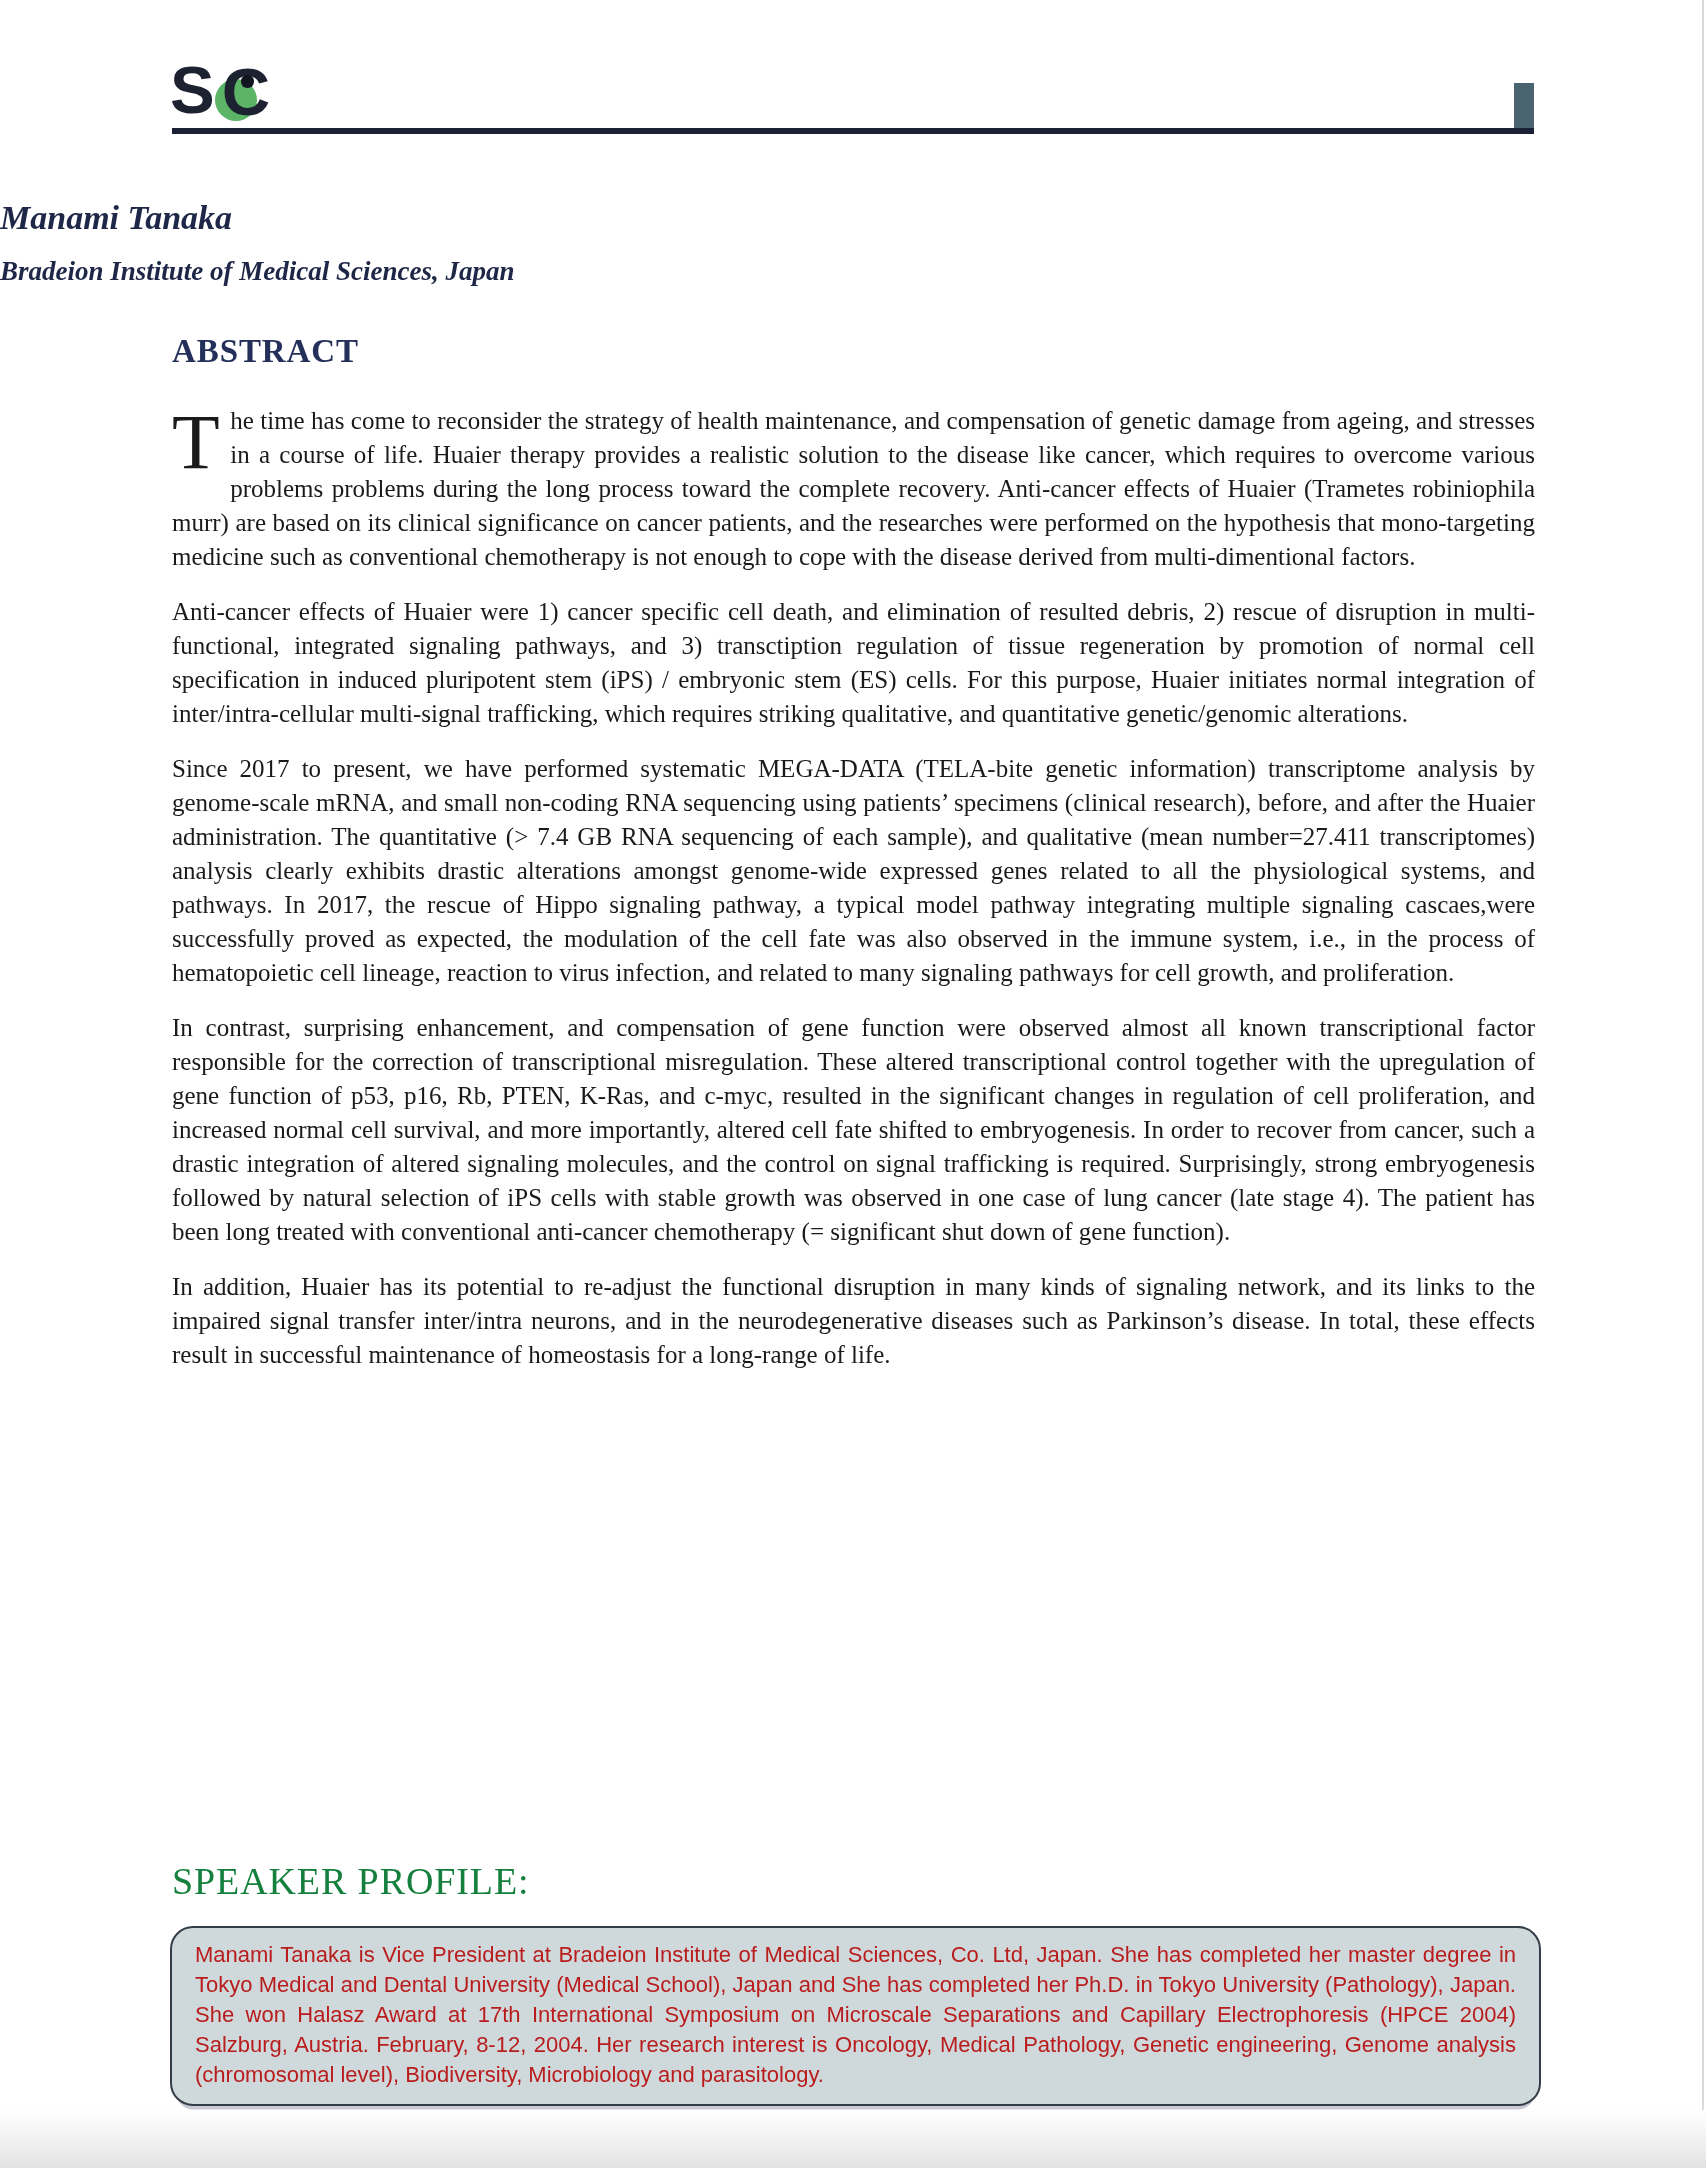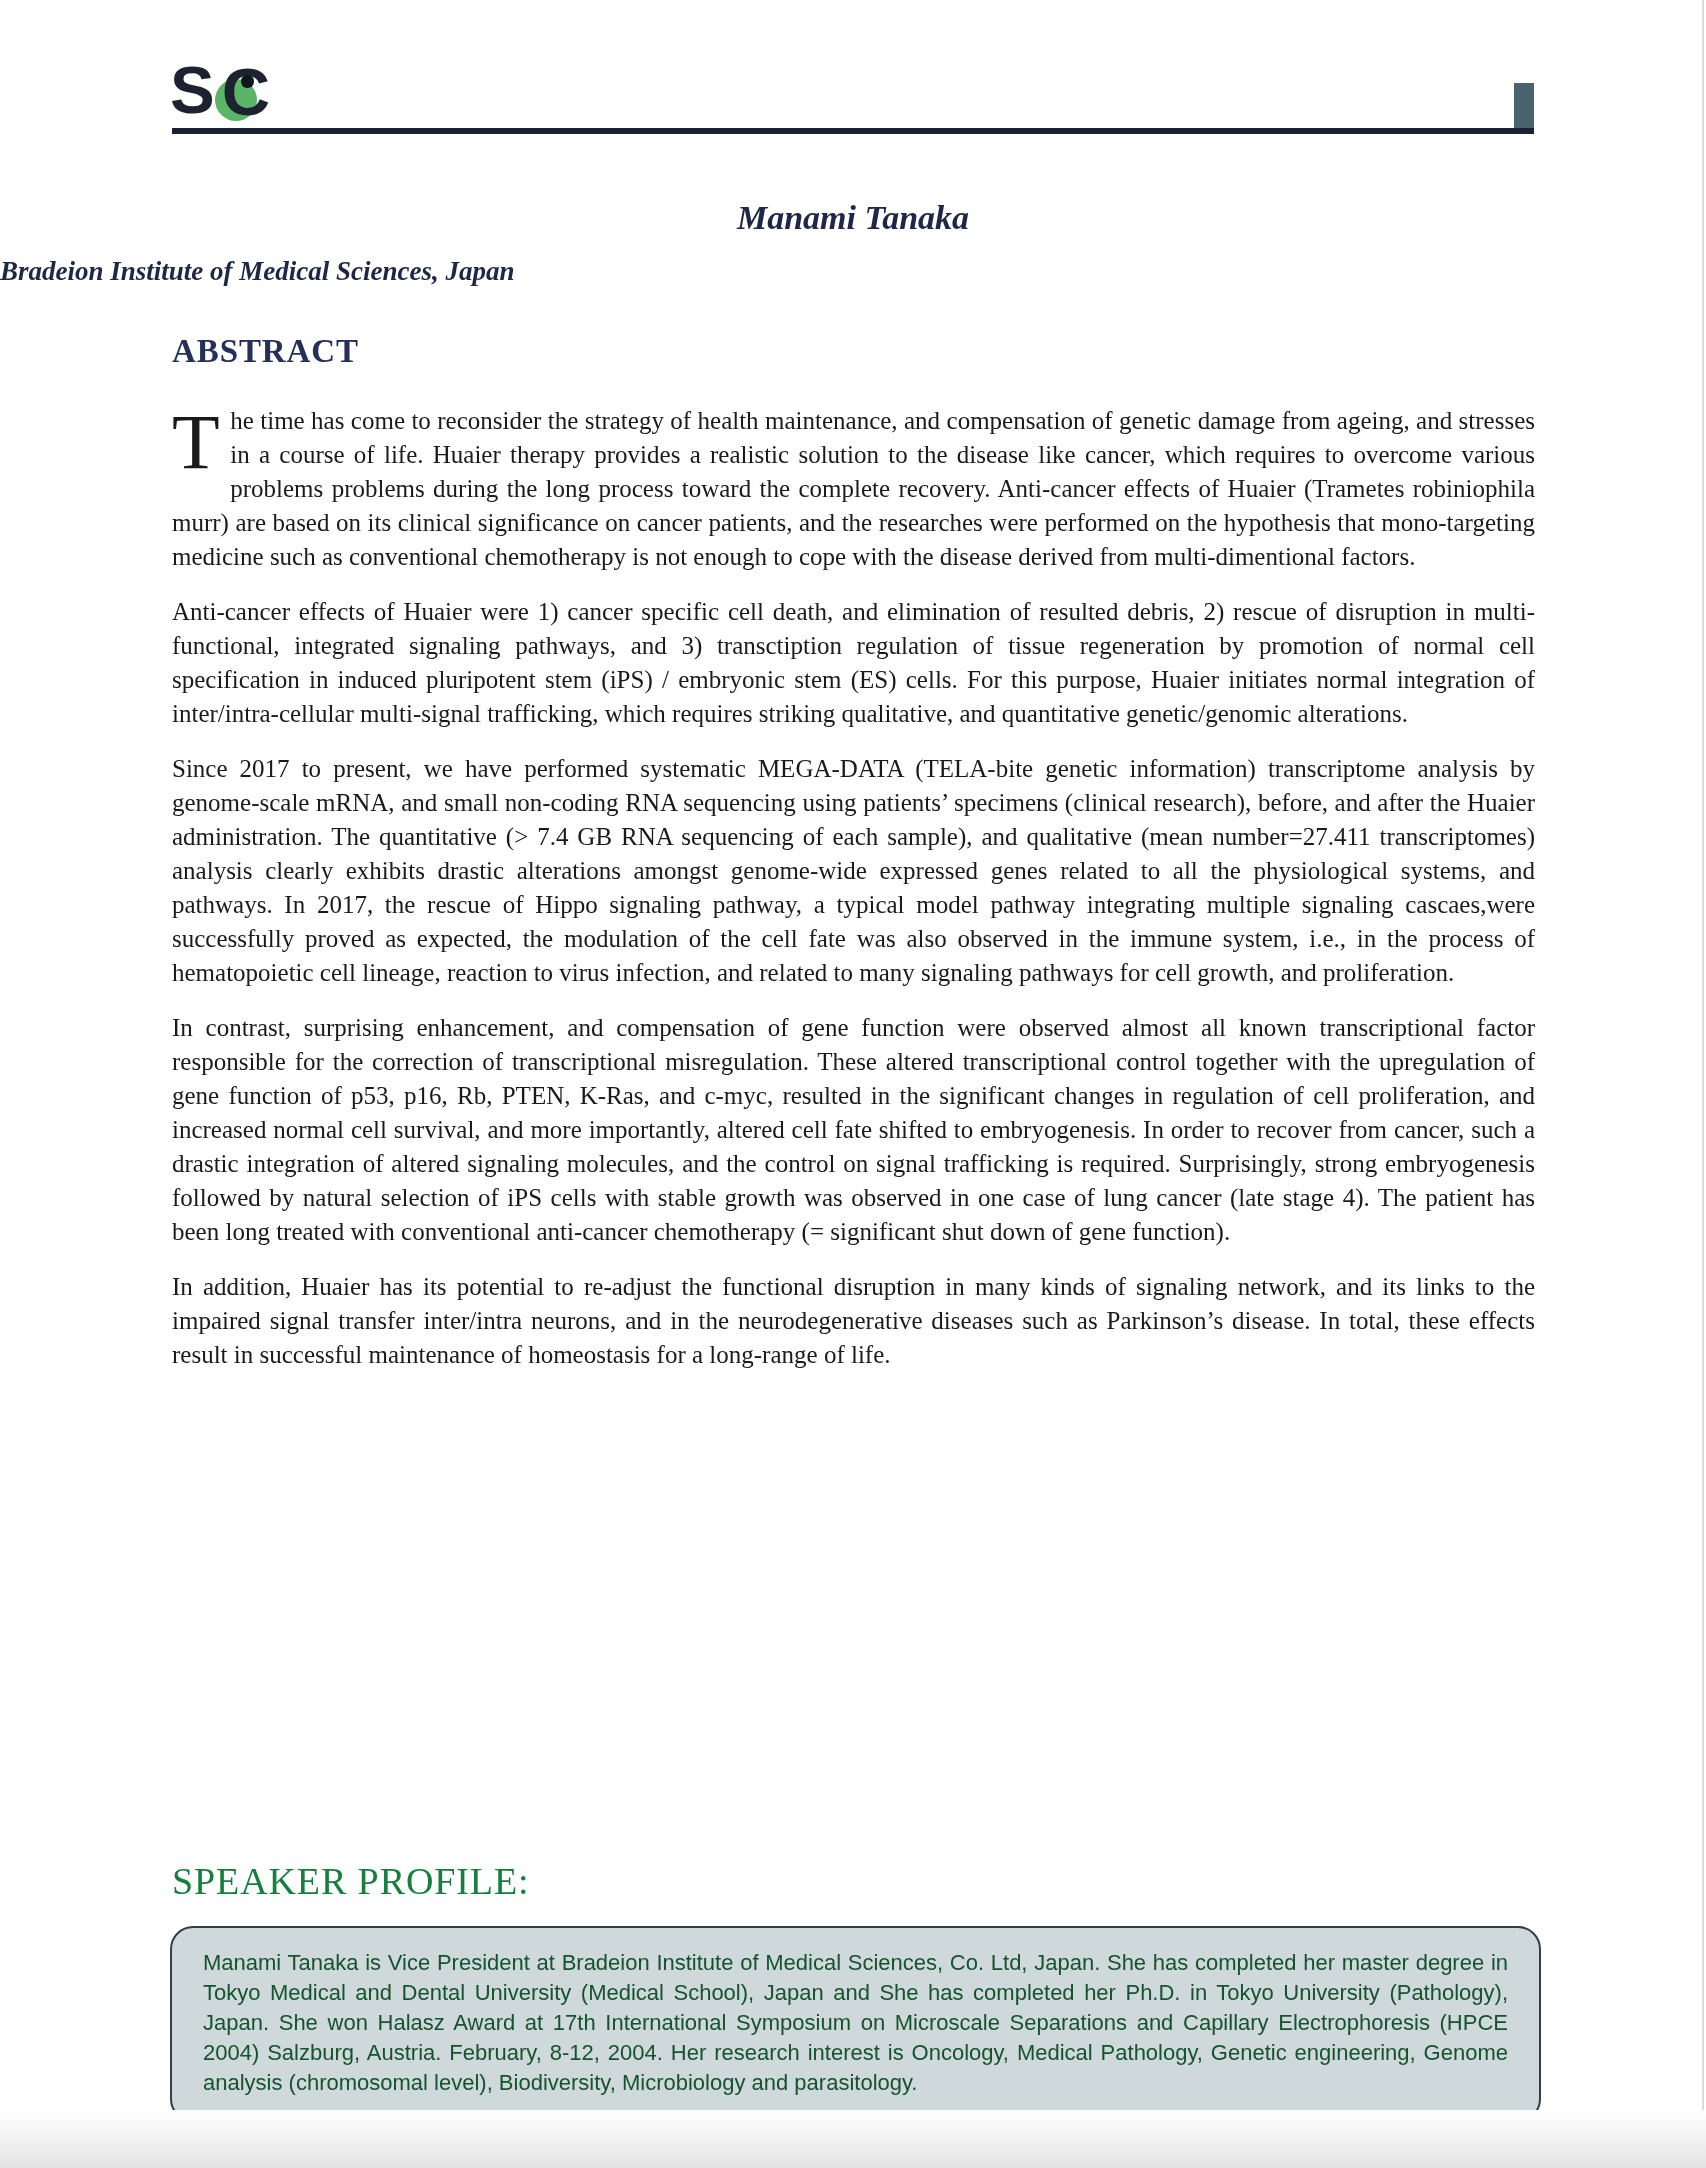--- a/index.html
+++ b/index.html
@@ -24,39 +24,39 @@
   .logo-c{position:absolute;left:7px;top:1.8px;font-family:"Liberation Sans",sans-serif;font-weight:900;
     font-size:67px;line-height:67px;color:#1d2230;}
   .logo-person-head{position:absolute;left:26.5px;top:19.4px;width:12.4px;height:12.4px;border-radius:50%;
     background:#10141f;}
   .accent-bar{position:absolute;left:1514px;bottom:2.6px;width:20px;height:48px;background:#49636f;}
   .header-rule{position:absolute;left:172px;bottom:0;width:1362px;height:6.2px;background:#1b2134;}
 
   
   .paper-title{margin:39px auto 0;width:1447px;text-align:center;
     font-size:47px;line-height:68px;font-weight:bold;color:#1e2747;}
-  .author-name{margin-top:65px;text-align:center;font-size:34px;font-weight:bold;font-style:italic;color:#1e2747;}
+  .author-name{margin-top:65px;font-size:34px;font-weight:bold;font-style:italic;color:#1e2747;}
   .author-affiliation{margin-top:19.4px;text-align:left;font-size:27px;font-weight:bold;font-style:italic;color:#1e2747;}
 
   
   .abstract-heading{margin:41px 8px 0 172px;font-size:33px;line-height:46px;font-weight:700;
     color:#24305a;letter-spacing:0.9px;}
   .content{margin-left:172px;margin-right:171px;}
   .content p{margin:21px 0 0;font-size:25px;line-height:34px;text-align:justify;color:#1a1a1a;}
   .content p.first{margin-top:30px;}
   .dropcap{float:left;font-size:78px;line-height:64px;padding:5.3px 10.6px 0 0;color:#1a1a1a;}
 
   
   .speaker-heading{position:absolute;left:172px;top:1858px;font-size:38px;line-height:46px;
     font-weight:400;color:#15803d;letter-spacing:0.9px;}
   .profile-box{position:absolute;left:170px;right:165px;top:1926px;
     background:#cfd8da;border:2.6px solid #333e48;border-radius:23px;
     padding:11.5px 23px 14px;box-shadow:0 9.7px 0 -6.2px rgba(125,120,150,0.4);}
-  .profile-box p{margin:8px;font-family:"Liberation Sans",sans-serif;font-size:22px;line-height:30px;
-    color:#14532d;text-align:justify;}
+  .profile-box p{margin:0;font-family:"Liberation Sans",sans-serif;font-size:22px;line-height:30px;
+    color:#b91c1c;text-align:justify;}
 </style>
 </head>
 <body>
 
 <div class="header">
   <div class="logo">
     <span class="logo-s">S</span>
     <span class="logo-c-wrap">
       <span class="logo-person-circle"></span>
       <span class="logo-c">C</span>

